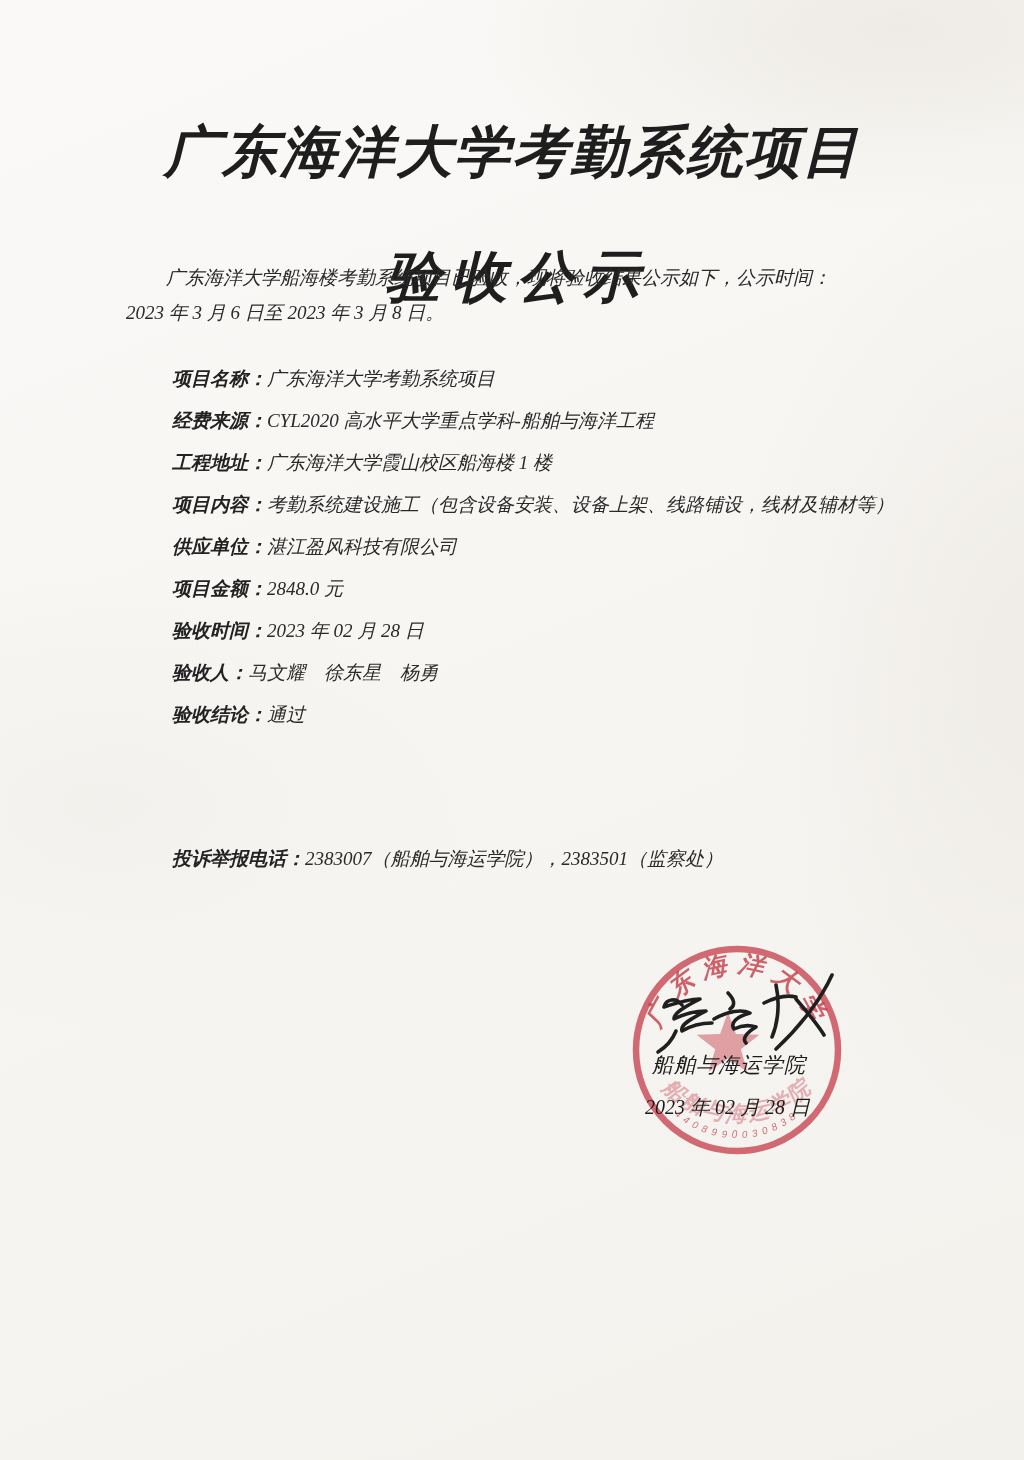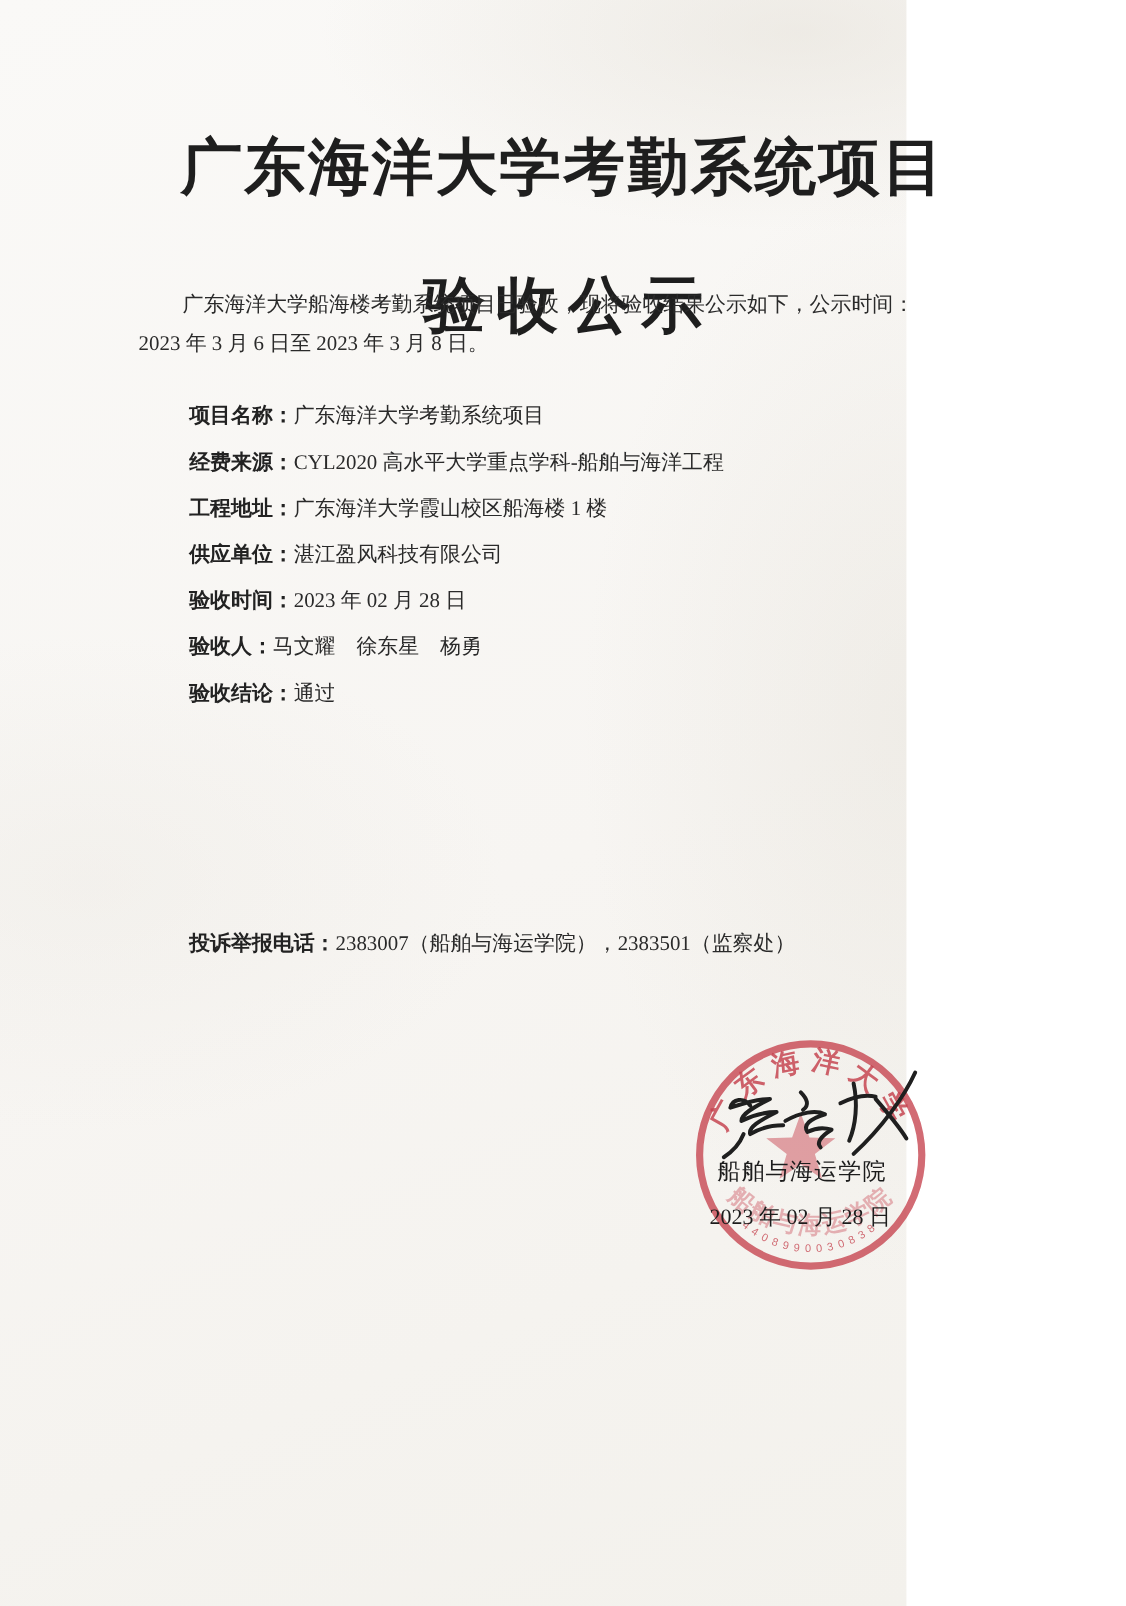--- a/index.html
+++ b/index.html
@@ -4,27 +4,28 @@
 <style>
   * { margin: 0; padding: 0; box-sizing: border-box; }
   html, body { width: 1024px; height: 1460px; }
   body {
     font-family: "Liberation Serif", "DejaVu Serif", serif;
     color: #2b2b2b;
     overflow: hidden;
   }
   .page {
     position: relative;
-    width: 824px;
+    width: 1024px;
     height: 1460px;
     background:
       radial-gradient(ellipse 620px 260px at 88% 2%, rgba(224,219,209,0.45), transparent 70%),
       radial-gradient(ellipse 420px 700px at 101% 45%, rgba(227,223,214,0.40), transparent 72%),
       radial-gradient(ellipse 500px 300px at 10% 55%, rgba(232,229,222,0.30), transparent 75%),
       linear-gradient(158deg, #faf9f7 0%, #f7f5f2 55%, #f3f1ec 100%);
+    font-style: italic;
   }
   .title {
     position: absolute;
     left: 0; width: 1024px;
     text-align: center;
     font-family: "Liberation Sans", "DejaVu Sans", sans-serif;
     font-weight: 900;
     font-size: 56px;
     line-height: 64px;
     color: #1e1e1e;
@@ -84,21 +85,27 @@
     <div class="field-row">
       <span class="field-label">项目名称：</span><span class="field-value">广东海洋大学考勤系统项目</span>
     </div>
     <div class="field-row">
       <span class="field-label">经费来源：</span><span class="field-value">CYL2020 高水平大学重点学科-船舶与海洋工程</span>
     </div>
     <div class="field-row">
       <span class="field-label">工程地址：</span><span class="field-value">广东海洋大学霞山校区船海楼 1 楼</span>
     </div>
     <div class="field-row">
+      <span class="field-label">项目内容：</span><span class="field-value">考勤系统建设施工（包含设备安装、设备上架、线路铺设，线材及辅材等）</span>
+    </div>
+    <div class="field-row">
       <span class="field-label">供应单位：</span><span class="field-value">湛江盈风科技有限公司</span>
+    </div>
+    <div class="field-row">
+      <span class="field-label">项目金额：</span><span class="field-value">2848.0 元</span>
     </div>
     <div class="field-row">
       <span class="field-label">验收时间：</span><span class="field-value">2023 年 02 月 28 日</span>
     </div>
     <div class="field-row">
       <span class="field-label">验收人：</span><span class="field-value">马文耀　徐东星　杨勇</span>
     </div>
     <div class="field-row">
       <span class="field-label">验收结论：</span><span class="field-value">通过</span>
     </div>

